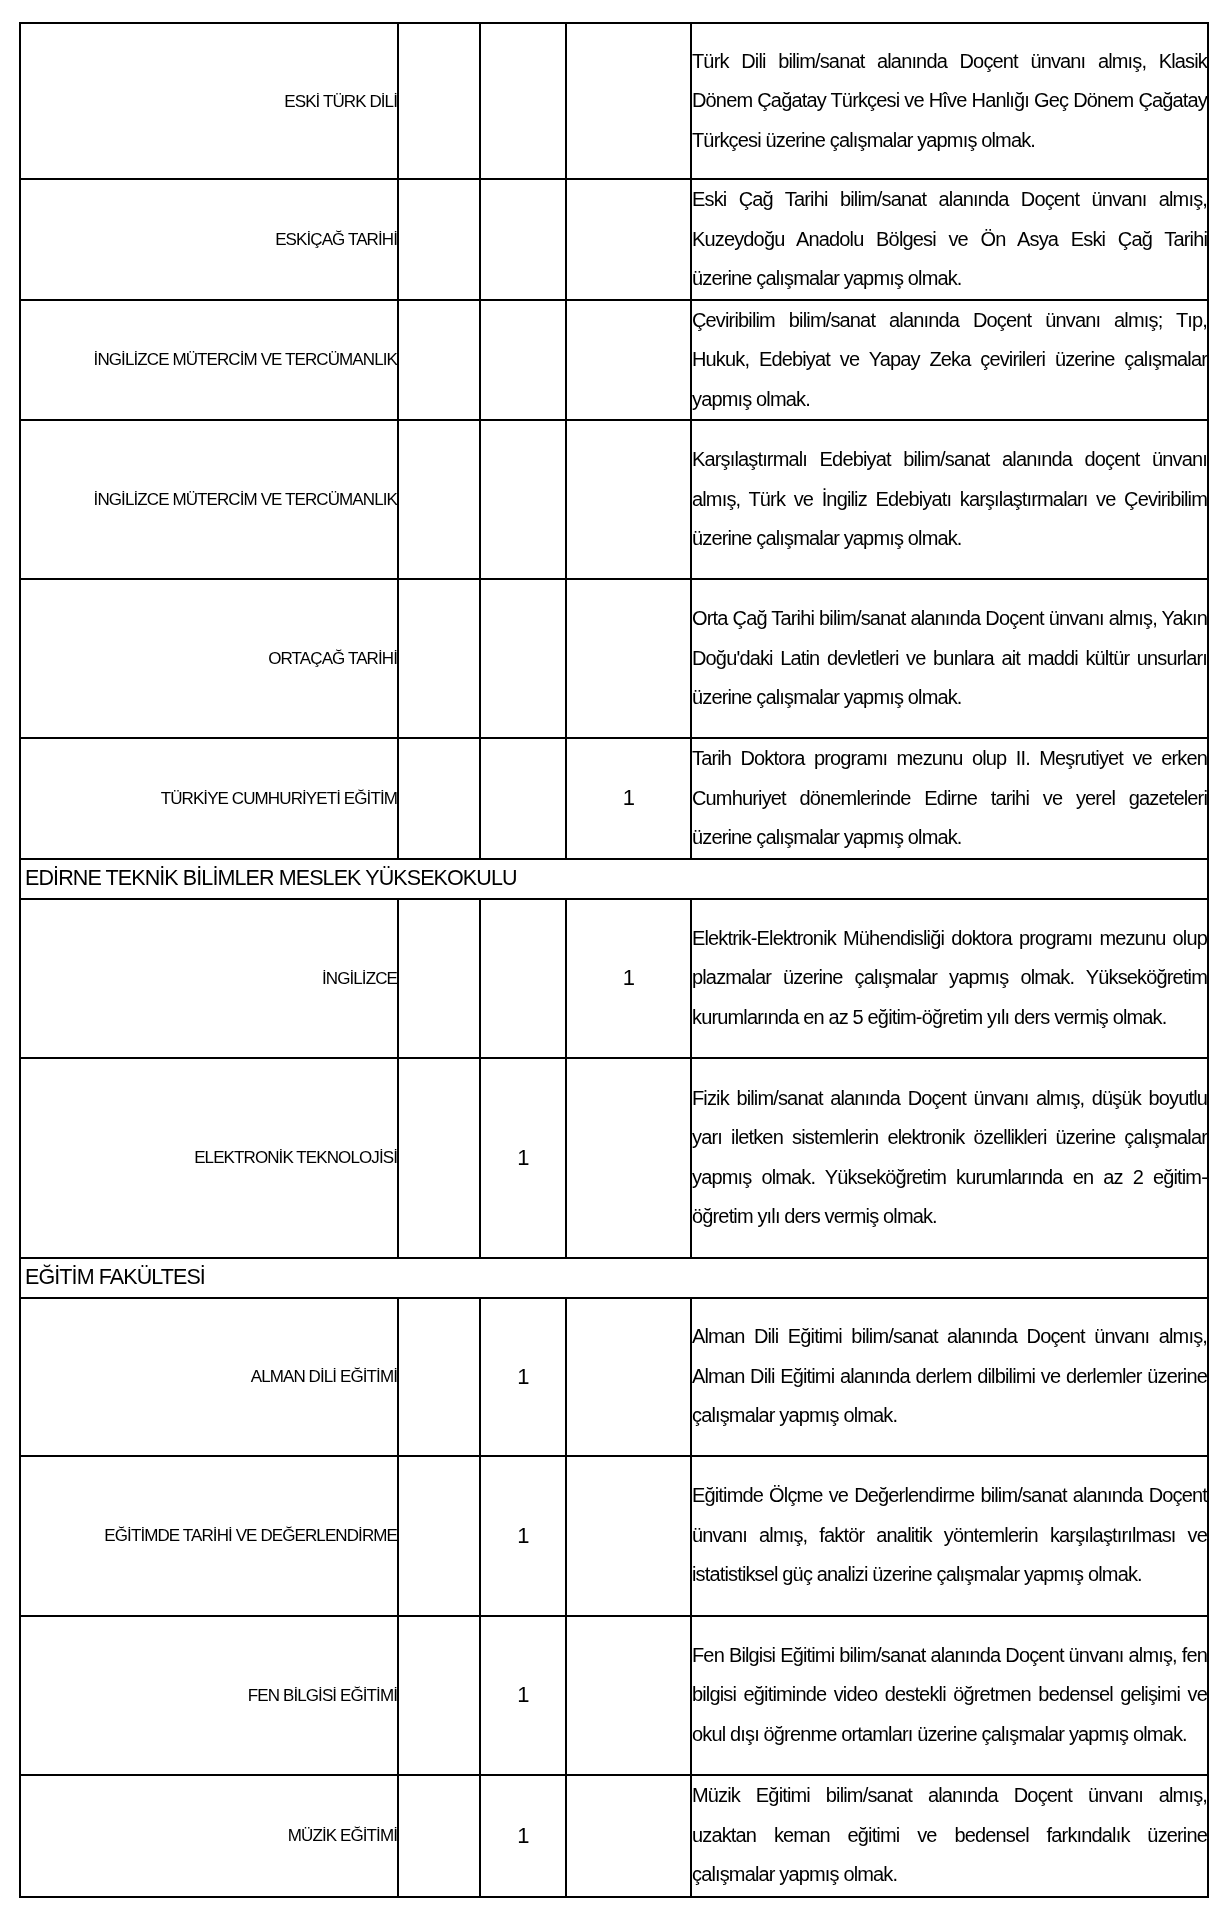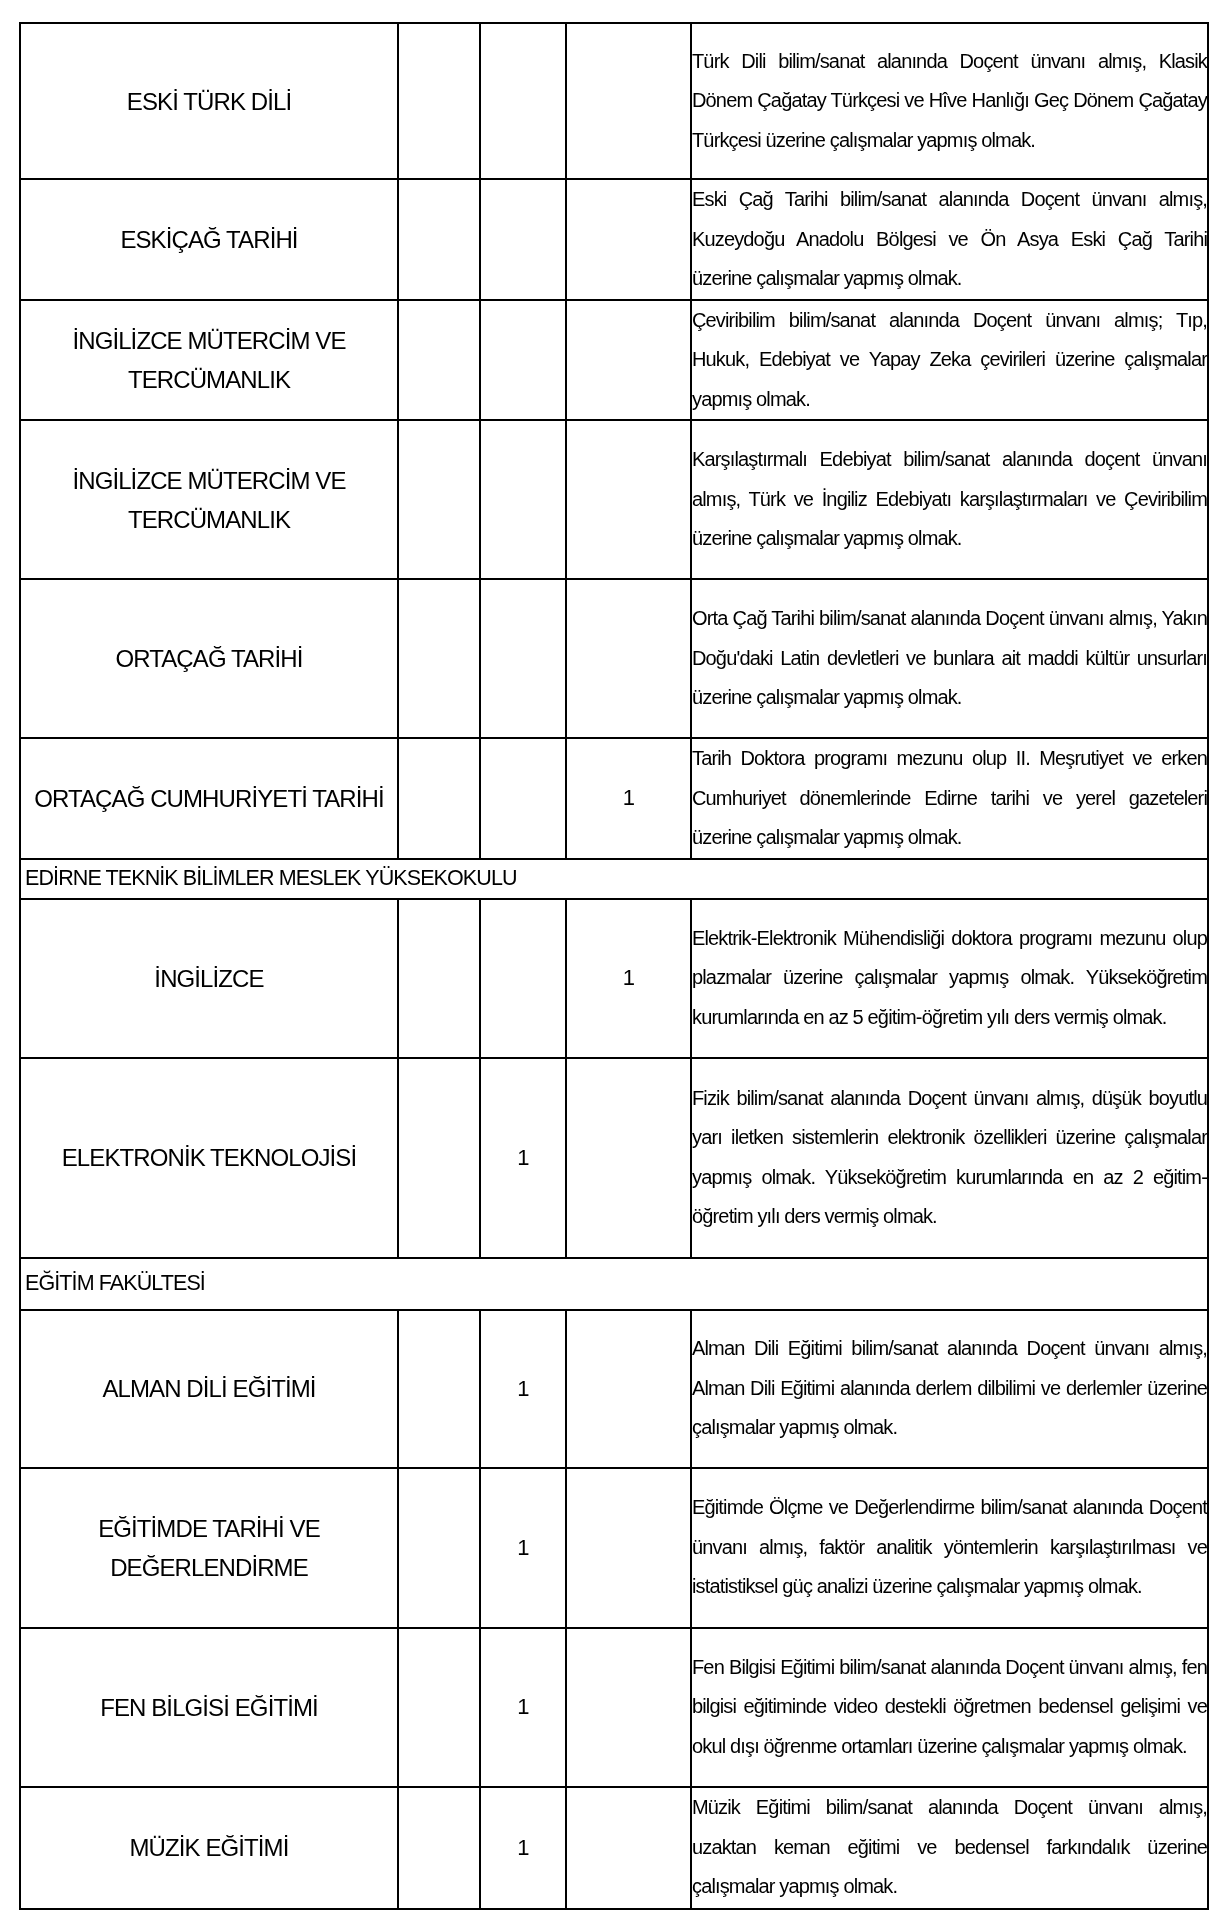--- a/index.html
+++ b/index.html
@@ -16,22 +16,22 @@
       border: 2px solid #000;
       padding: 0;
       vertical-align: middle;
     }
     .col-dept { width: 378px; }
     .col-prof { width: 82px; }
     .col-assoc { width: 86px; }
     .col-asst { width: 125px; }
     .col-req { width: 517px; }
     .dept {
-      text-align: center;
-      font-size: 24px;
+      text-align: right;
+      font-size: 17px;
       line-height: 39px;
       letter-spacing: -0.9px;
       padding: 0 6px;
     }
     .num {
       text-align: center;
       font-size: 22px;
       letter-spacing: -0.5px;
     }
     .req {
@@ -94,21 +94,21 @@
       <td class="req">Karşılaştırmalı Edebiyat bilim/sanat alanında doçent ünvanı almış, Türk ve İngiliz Edebiyatı karşılaştırmaları ve Çeviribilim üzerine çalışmalar yapmış olmak.</td>
     </tr>
     <tr style="height:159px">
       <td class="dept">ORTAÇAĞ TARİHİ</td>
       <td class="num"></td>
       <td class="num"></td>
       <td class="num"></td>
       <td class="req">Orta Çağ Tarihi bilim/sanat alanında Doçent ünvanı almış, Yakın Doğu'daki Latin devletleri ve bunlara ait maddi kültür unsurları üzerine çalışmalar yapmış olmak.</td>
     </tr>
     <tr style="height:120px">
-      <td class="dept">ORTAÇAĞ CUMHURİYETİ TARİHİ</td>
+      <td class="dept">TÜRKİYE CUMHURİYETİ EĞİTİM</td>
       <td class="num"></td>
       <td class="num"></td>
       <td class="num">1</td>
       <td class="req">Tarih Doktora programı mezunu olup II. Meşrutiyet ve erken Cumhuriyet dönemlerinde Edirne tarihi ve yerel gazeteleri üzerine çalışmalar yapmış olmak.</td>
     </tr>
     <tr style="height:40px">
       <td class="section" colspan="5">EDİRNE TEKNİK BİLİMLER MESLEK YÜKSEKOKULU</td>
     </tr>
     <tr style="height:159px">
       <td class="dept">İNGİLİZCE</td>
@@ -117,21 +117,21 @@
       <td class="num">1</td>
       <td class="req">Elektrik-Elektronik Mühendisliği doktora programı mezunu olup plazmalar üzerine çalışmalar yapmış olmak. Yükseköğretim kurumlarında en az 5 eğitim-öğretim yılı ders vermiş olmak.</td>
     </tr>
     <tr style="height:200px">
       <td class="dept">ELEKTRONİK TEKNOLOJİSİ</td>
       <td class="num"></td>
       <td class="num">1</td>
       <td class="num"></td>
       <td class="req">Fizik bilim/sanat alanında Doçent ünvanı almış, düşük boyutlu yarı iletken sistemlerin elektronik özellikleri üzerine çalışmalar yapmış olmak. Yükseköğretim kurumlarında en az 2 eğitim-öğretim yılı ders vermiş olmak.</td>
     </tr>
-    <tr style="height:52px">
+    <tr style="height:40px">
       <td class="section" colspan="5">EĞİTİM FAKÜLTESİ</td>
     </tr>
     <tr style="height:158px">
       <td class="dept">ALMAN DİLİ EĞİTİMİ</td>
       <td class="num"></td>
       <td class="num">1</td>
       <td class="num"></td>
       <td class="req">Alman Dili Eğitimi bilim/sanat alanında Doçent ünvanı almış, Alman Dili Eğitimi alanında derlem dilbilimi ve derlemler üzerine çalışmalar yapmış olmak.</td>
     </tr>
     <tr style="height:160px">

